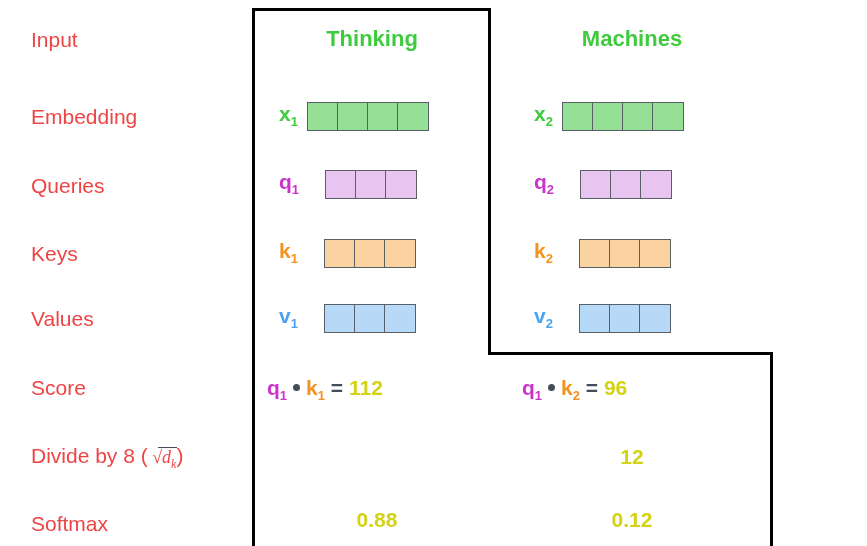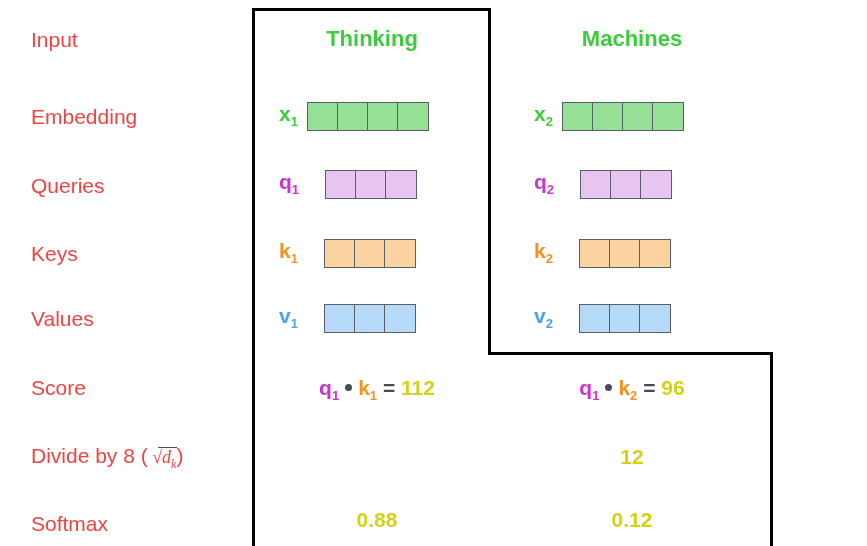--- a/index.html
+++ b/index.html
@@ -131,21 +131,20 @@
   }
   .vec-cells .cell:last-child { border-right: none; }
 
   
   .math-row {
     position: absolute;
     font-size: 21px;
     font-weight: bold;
     line-height: 1;
     white-space: nowrap;
-    text-align: center;
   }
   .math-row sub { font-size: 13px; font-weight: bold; }
   .tok-q   { color: #cc33cc; }
   .tok-k   { color: #f5921e; }
   .tok-op  { color: #454d57; }
   .tok-num { color: #d4d215; }
   .dot-glyph {
     display: inline-block;
     width: 7px; height: 7px;
     border-radius: 50%;

